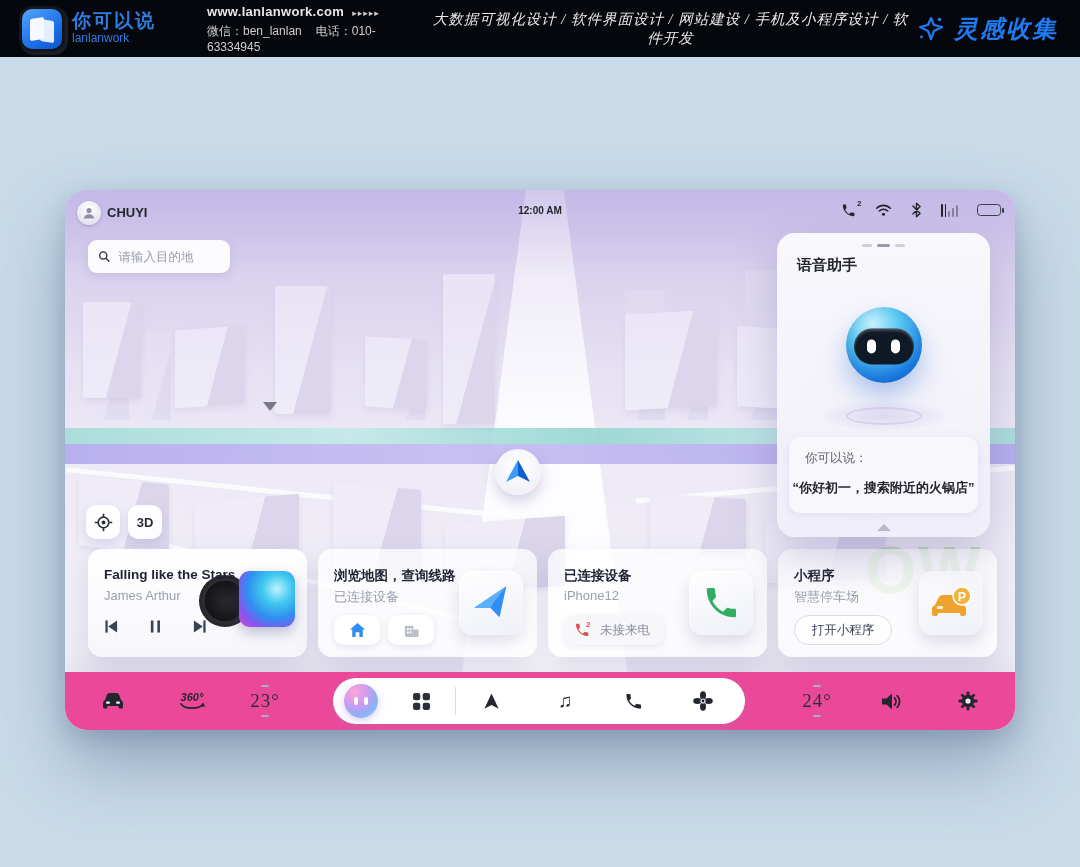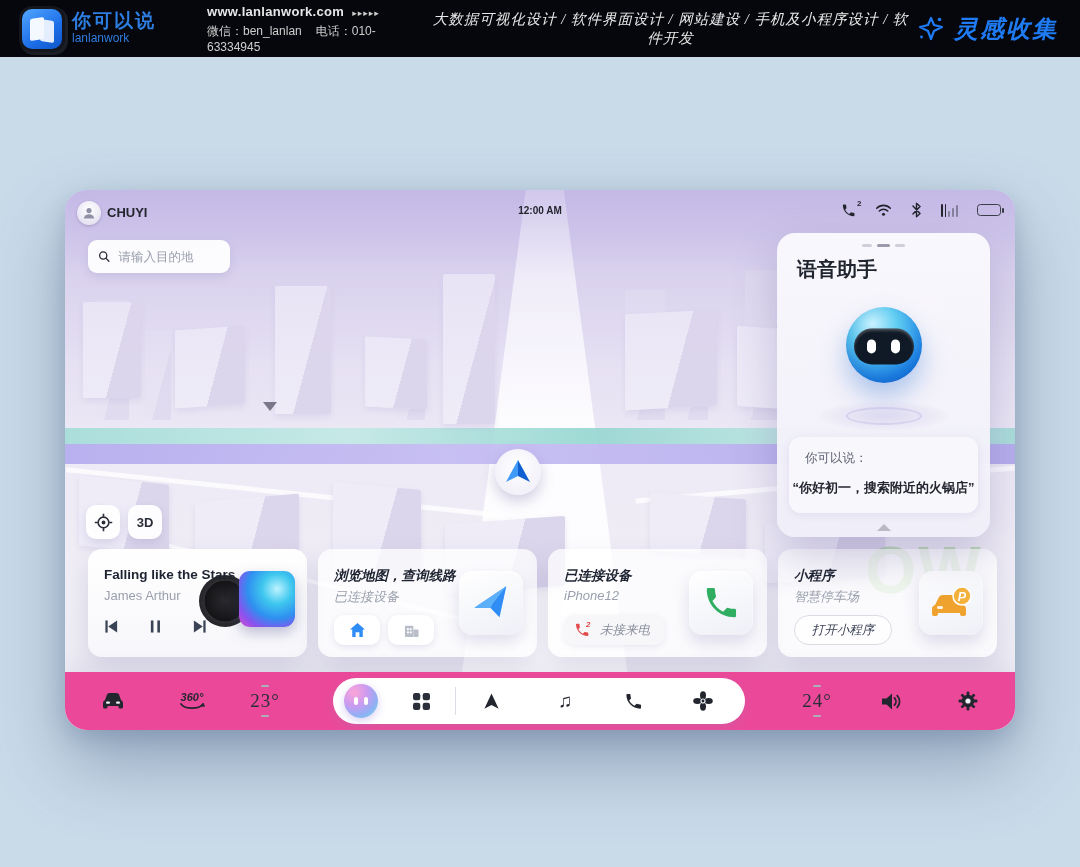--- a/index.html
+++ b/index.html
@@ -109,21 +109,21 @@
     background:radial-gradient(circle at 50% 40%,#ffffff 0%,#f2f0f8 75%,#e6e2f0 100%);
     box-shadow:0 6px 14px rgba(110,100,160,.3); display:flex; align-items:center; justify-content:center; }
 
   
   .assistant { position:absolute; left:712px; top:43px; width:213px; height:304px; z-index:6;
     border-radius:18px; background:linear-gradient(180deg,rgba(250,249,253,.97) 0%,rgba(240,238,248,.97) 100%);
     box-shadow:0 18px 44px rgba(110,100,160,.32); }
   .a-dashes { position:absolute; top:11px; left:0; right:0; display:flex; justify-content:center; gap:5px; }
   .a-dashes i { width:10px; height:3px; border-radius:2px; background:#cfcfda; }
   .a-dashes i.mid { background:#9a9aab; width:13px; }
-  .a-title { position:absolute; left:20px; top:23px; font-size:20px; font-weight:bold; color:#20242e; }
+  .a-title { position:absolute; left:20px; top:23px; font-size:15px; font-weight:bold; color:#20242e; }
   .bot { position:absolute; left:50%; top:74px; transform:translateX(-50%); width:76px; height:76px; border-radius:50%;
     background:radial-gradient(circle at 35% 22%,#c8f1fd 0%,#5fcdf2 32%,#1f88ea 72%,#0d5cd0 100%);
     box-shadow:0 14px 26px rgba(40,110,210,.35), inset 0 -8px 16px rgba(10,60,150,.25); }
   .bot-visor { position:absolute; left:50%; top:50%; transform:translate(-50%,-46%); width:60px; height:36px;
     border-radius:18px; background:#101a26; box-shadow:inset 0 2px 3px rgba(255,255,255,.28); 
     display:flex; align-items:center; justify-content:center; gap:15px; }
   .bot-eye { width:9px; height:14px; border-radius:5px; background:#ffffff; }
   .ripple1 { position:absolute; left:50%; top:168px; transform:translateX(-50%); width:128px; height:30px; border-radius:50%;
     background:radial-gradient(ellipse at center,rgba(190,182,228,.4) 0%,rgba(190,182,228,.12) 55%,transparent 75%); }
   .ripple2 { position:absolute; left:50%; top:174px; transform:translateX(-50%); width:76px; height:18px; border-radius:50%;
@@ -132,21 +132,21 @@
     background:rgba(248,247,252,.96); box-shadow:0 2px 8px rgba(120,110,170,.12); }
   .a-hint { position:absolute; left:16px; top:13px; font-size:12.5px; color:#5a5f6e; }
   .a-quote { position:absolute; left:0; right:0; top:42px; text-align:center; font-size:13px; font-weight:bold; color:#23262e; }
   .a-up { position:absolute; left:50%; bottom:6px; transform:translateX(-50%); width:0; height:0;
     border-left:7px solid transparent; border-right:7px solid transparent; border-bottom:7px solid #b9b9c6; }
 
   
   .card { position:absolute; top:359px; width:219px; height:108px; border-radius:14px; z-index:3;
     box-shadow:0 12px 26px rgba(110,105,160,.2); }
   .card-opaque { background:linear-gradient(180deg,#ffffff,#f7f7fb); }
-  .card-glass { background:rgba(255,255,255,.74);font-style:italic; }
+  .card-glass { background:rgba(255,255,255,.74); }
   .c-title { position:absolute; left:16px; top:18px; font-size:13.5px; font-weight:bold; color:#1d2330; }
   .c-sub { position:absolute; left:16px; top:39px; font-size:13px; color:#9aa0ad; }
   .music-controls { position:absolute; left:16px; top:70px; display:flex; gap:30px; align-items:center; }
   .vinyl { position:absolute; right:56px; top:26px; width:52px; height:52px; border-radius:50%;
     background:radial-gradient(circle at 50% 50%,#2a2a2e 0%,#141417 55%,#2e2e33 56%,#101013 100%); }
   .album { position:absolute; right:12px; top:22px; width:56px; height:56px; border-radius:11px;
     background:radial-gradient(circle at 68% 32%,#bdf3ff 0%,#3ec7ee 28%,#2f8ff0 55%,#8a52ee 78%,#d94fd0 100%);
     box-shadow:0 6px 14px rgba(80,80,140,.35); }
   .pill-btn { position:absolute; top:66px; width:46px; height:30px; border-radius:10px;
     background:rgba(255,255,255,.85); box-shadow:0 2px 6px rgba(120,110,170,.18);

